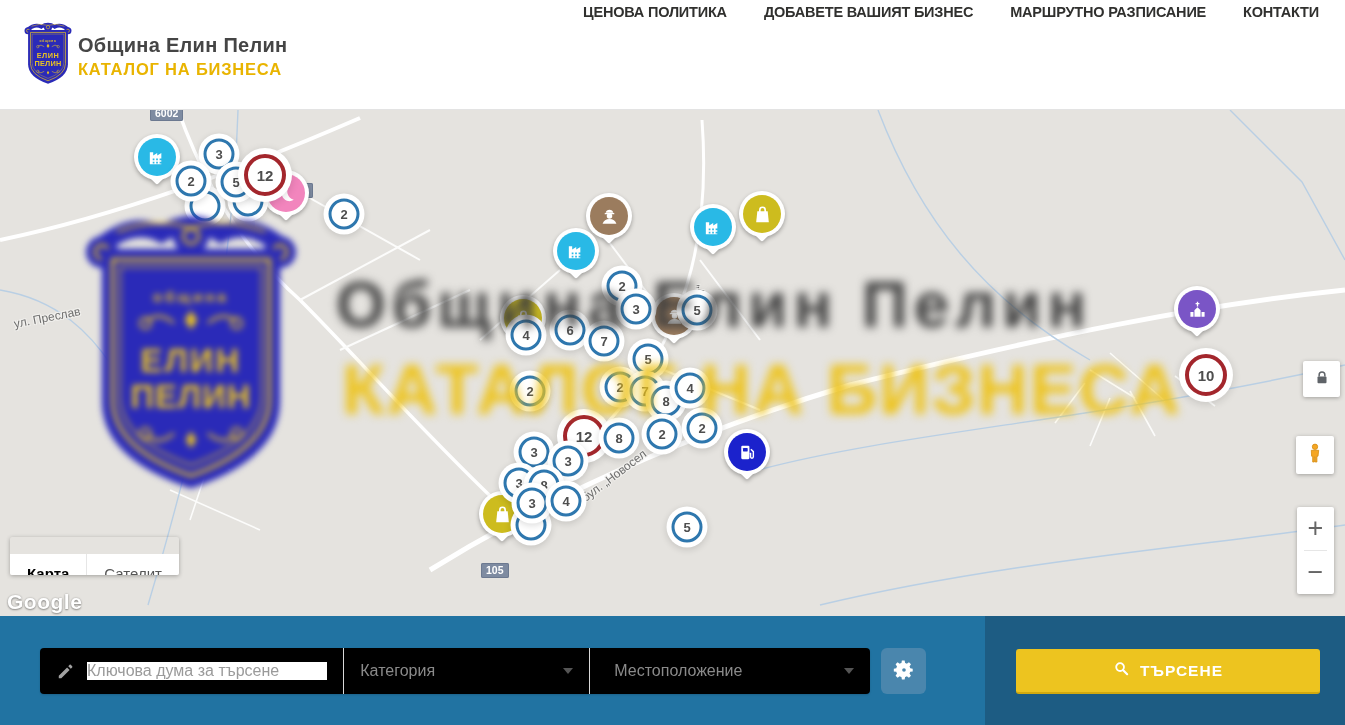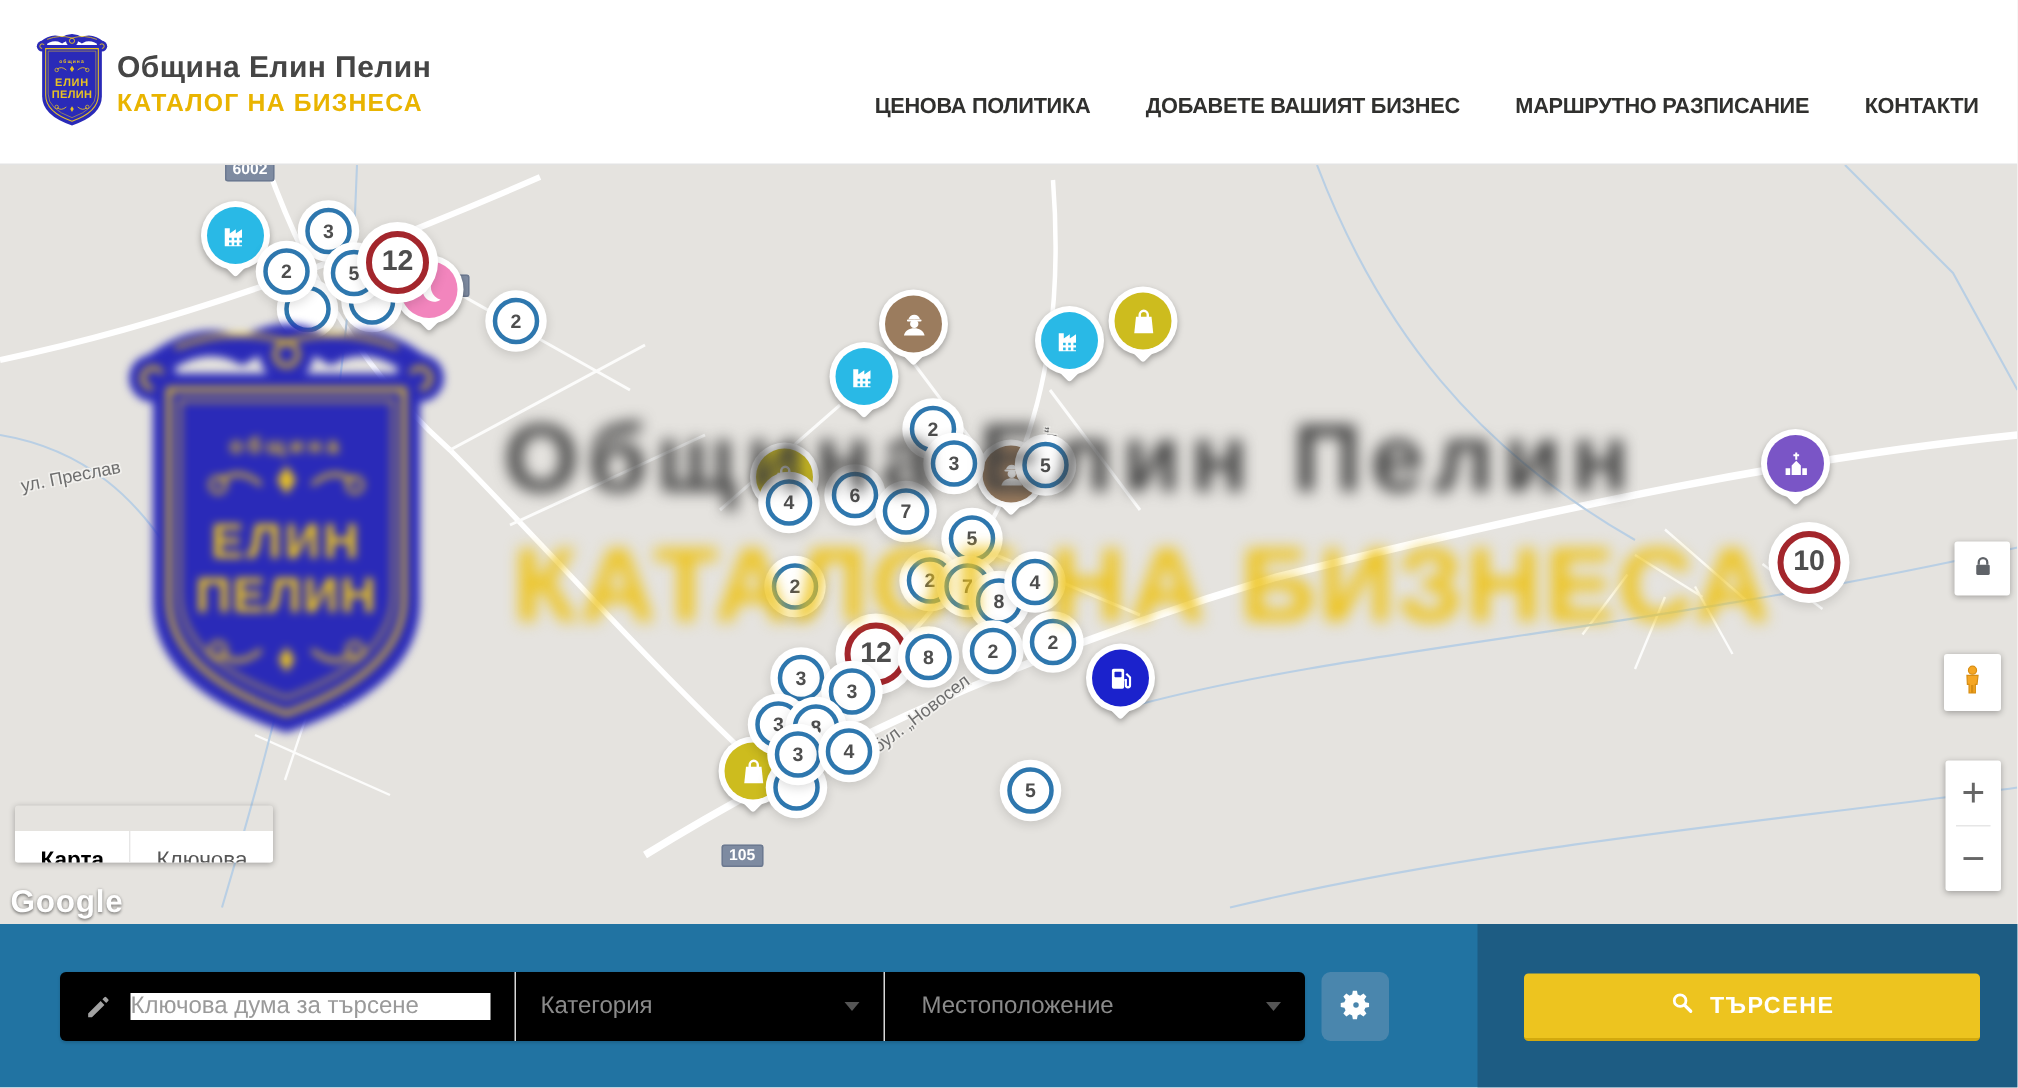--- a/index.html
+++ b/index.html
@@ -6,37 +6,37 @@
   html,body { width:1345px; height:725px; overflow:hidden; }
   body { font-family:"Liberation Sans", sans-serif; }
   .app { position:relative; width:1345px; height:725px; background:#fff; }
 
   
   .header { position:absolute; left:0; top:0; width:1345px; height:110px; background:#fff;
             border-bottom:1px solid #e3e3e3; z-index:30; }
   .logo-crest { position:absolute; left:24px; top:22px; width:48px; height:64px; }
   .site-title { position:absolute; left:78px; top:34px; font-size:20px; font-weight:700; color:#454545; letter-spacing:.3px; }
   .site-subtitle { position:absolute; left:78px; top:60px; font-size:16.5px; font-weight:700; color:#e9b400; letter-spacing:.8px; }
-  .main-nav { position:absolute; right:26px; top:16px; height:110px; display:flex; align-items:center; gap:37px; }
+  .main-nav { position:absolute; right:26px; top:4px; height:110px; display:flex; gap:37px; }
   .nav-link { font-size:14.5px; font-weight:700; color:#30302e; letter-spacing:-0.2px; text-decoration:none; cursor:pointer; }
 
   
   .map { position:absolute; left:0; top:110px; width:1345px; height:506px; background:#e5e3df; overflow:hidden; }
   .roads { position:absolute; left:0; top:0; z-index:0; }
   .street-label { position:absolute; font-size:12px; color:#6e6e6e; white-space:nowrap; z-index:2;
       text-shadow:1px 1px 0 #f2f1ee,-1px -1px 0 #f2f1ee,1px -1px 0 #f2f1ee,-1px 1px 0 #f2f1ee; }
   .road-badge { position:absolute; z-index:2; background:#7e8ba1; color:#fff; font-size:10.5px; font-weight:700;
       padding:1px 5px; border-radius:2px; min-width:14px; min-height:15px; text-align:right; box-shadow:0 0 0 1px #6c7990 inset; }
 
   .markers { position:absolute; left:0; top:0; width:100%; height:100%; z-index:3; }
   .cluster { position:absolute; transform:translate(-50%,-50%); width:31px; height:31px; border:3px solid #2e77ae;
       border-radius:50%; background:#fff; display:flex; align-items:center; justify-content:center;
       font-size:13px; font-weight:700; color:#4e4e4e; cursor:pointer;
       box-shadow:0 0 0 5px #fff, 0 2px 7px 5px rgba(0,0,0,.14); }
-  .cluster.big { width:42px; height:42px; border-width:4px; font-size:19px;
+  .cluster.big { width:42px; height:42px; border-width:4px; font-size:15px;
       box-shadow:0 0 0 6px #fff, 0 2px 8px 6px rgba(0,0,0,.14);text-align:center; }
   .pin { position:absolute; width:46px; height:60px; transform:translate(-50%,-23px); cursor:pointer;
       filter:drop-shadow(0 2px 2px rgba(0,0,0,.3)); }
   .pin-tail { position:absolute; left:50%; top:28px; width:19px; height:19px; background:#fff;
       transform:translateX(-50%) rotate(45deg); border-radius:2px; }
   .pin-disc { position:absolute; left:50%; top:0; transform:translateX(-50%); width:46px; height:46px;
       background:#fff; border-radius:50%; display:flex; align-items:center; justify-content:center; }
   .pin-inner { width:38px; height:38px; border-radius:50%; display:flex; align-items:center; justify-content:center; }
   .pin-inner svg { width:23px; height:23px; }
 
@@ -381,21 +381,21 @@
       </div>
 
     <svg class="wm-crest">
         <use href="#crest"></use>
       </svg>
     <div class="wm-title">Община Елин Пелин</div>
     <div class="wm-subtitle">КАТАЛОГ НА БИЗНЕСА</div>
 
     <div class="maptype">
       <button class="maptype-btn active">Карта</button>
-      <button class="maptype-btn">Ключова</button>
+      <button class="maptype-btn">Сателит</button>
     </div>
 
     <button class="ctl-btn ctl-lock">
       <span>
         <svg width="18" height="18" viewBox="0 0 24 24">
             <path d="M8.2 10V7.8a3.8 3.8 0 0 1 7.6 0V10" fill="none" stroke="#5f6368" stroke-width="2"></path>
             <rect x="6" y="10" width="12" height="9" rx="1.2" fill="#5f6368"></rect>
           </svg>
       </span>
     </button>

